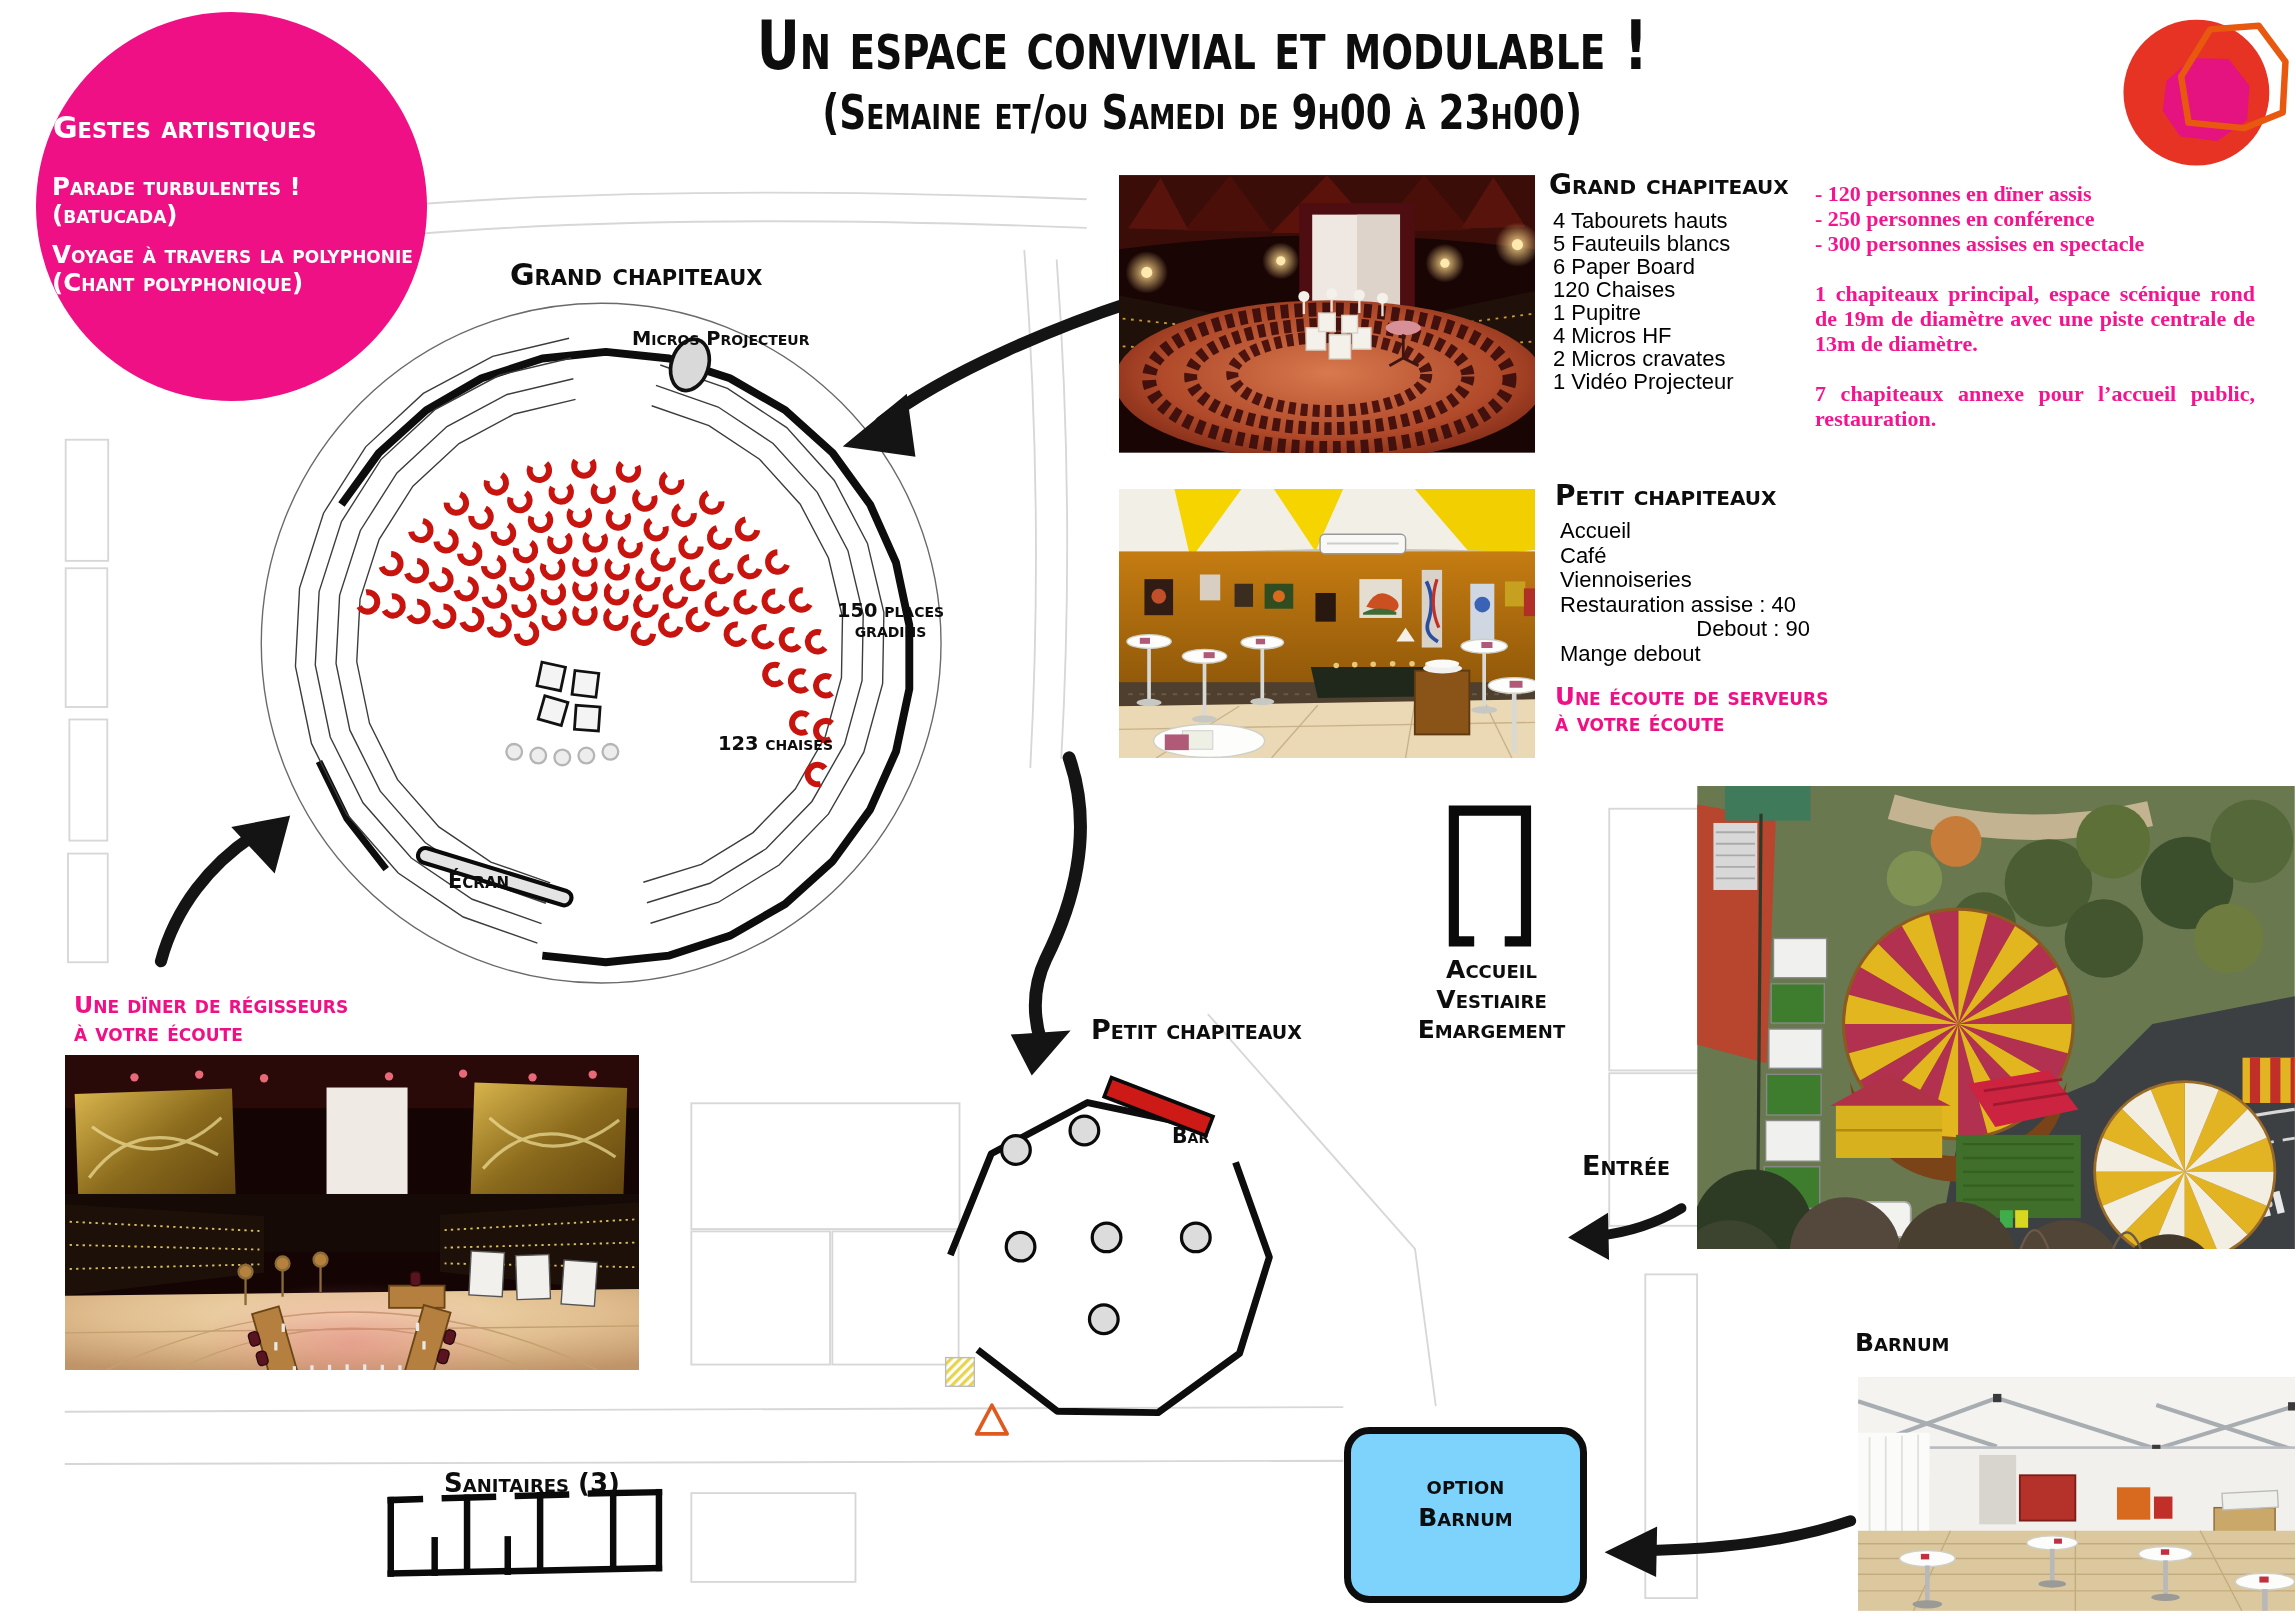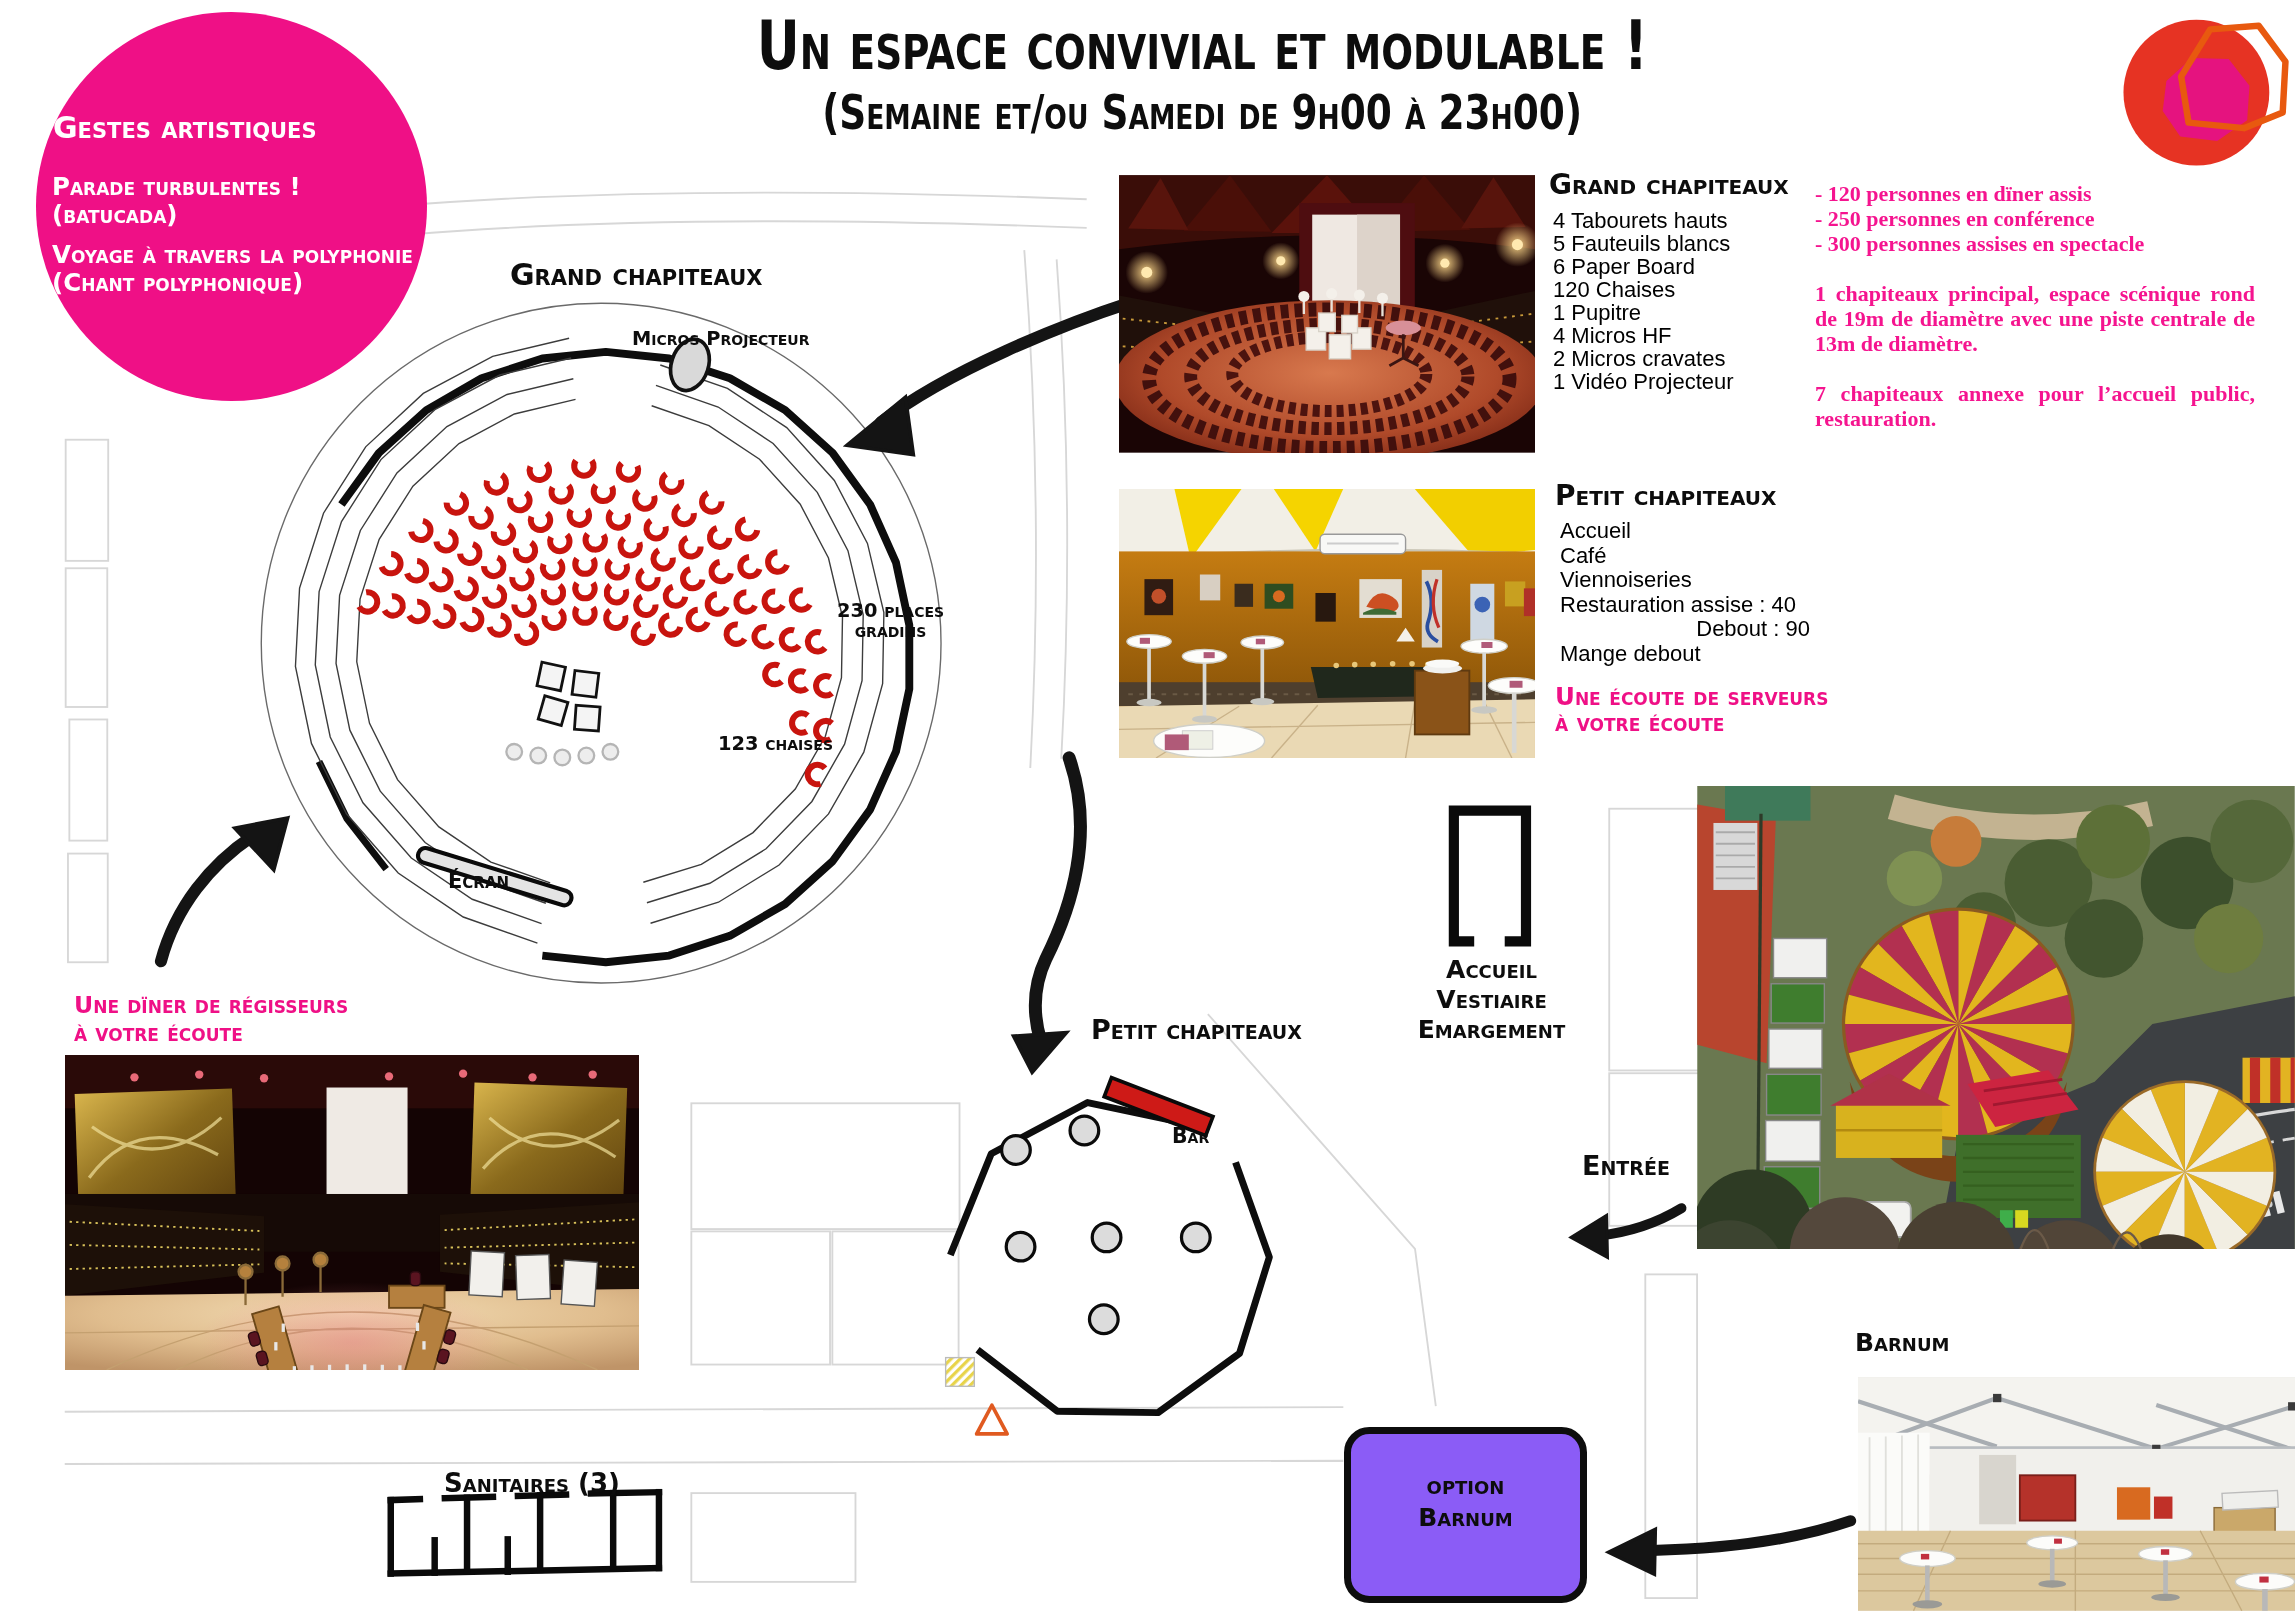--- a/index.html
+++ b/index.html
@@ -240,21 +240,21 @@
 
   <svg class="abs" style="left:2111px;top:7px;" width="180" height="162" viewBox="0 0 390 350">
     <circle cx="185" cy="185" r="158" fill="#e63323"></circle>
     <path d="M 120 160 L 175 110 L 255 112 L 300 170 L 295 245 L 230 290 L 150 280 L 112 225 Z" fill="#e5137f"></path>
     <path d="M 152 150 L 215 48 L 320 40 L 378 118 L 372 228 L 288 262 L 168 250 Z" fill="none" stroke="#e8590f" stroke-width="14" stroke-linejoin="round"></path>
   </svg>
 
   <div class="lbl" style="left:510px;top:259px;font-size:30px;">Grand chapiteaux</div>
   <div class="lbl" style="left:632px;top:329px;font-size:19.4px;">Micros Projecteur</div>
   <div class="lbl ctr" style="left:828px;top:601px;width:125px;font-size:19.4px;">
-    <div>230 places</div>
+    <div>150 places</div>
       <div>gradins</div>
   </div>
   <div class="lbl" style="left:718px;top:734px;font-size:19.4px;text-align:right;">123 chaises</div>
   <div class="lbl" style="left:448px;top:870px;font-size:21px;">Écran</div>
 
   <svg class="abs" style="left:1119px;top:175px;" width="416" height="278" viewBox="0 0 900 600">
     <defs>
       <radialGradient id="p1floor" cx="50%" cy="45%" r="65%">
         <stop offset="0%" stop-color="#d8794e"></stop>
           <stop offset="60%" stop-color="#b04a2a"></stop>
@@ -450,21 +450,21 @@
   <div class="lbl" style="left:1091px;top:1016px;font-size:27px;">Petit chapiteaux</div>
   <div class="lbl" style="left:1172px;top:1126px;font-size:20.4px;">Bar</div>
   <div class="lbl ctr" style="left:444px;top:1470px;width:176px;font-size:26px;">Sanitaires (3)</div>
   <div class="lbl" style="left:1855px;top:1330px;font-size:25px;">Barnum</div>
 
   <div class="lbl pinktxt" style="left:74px;top:991px;font-size:23.6px;line-height:28px;">
     <div>Une dïner de régisseurs</div>
       <div>à votre écoute</div>
   </div>
 
-  <div class="abs" style="left:1344px;top:1427px;width:229px;height:162px;border:7.4px solid #0d0d0d;border-radius:25.4px;background:#8b5cf6;">
+  <div class="abs" style="left:1344px;top:1427px;width:229px;height:162px;border:7.4px solid #0d0d0d;border-radius:25.4px;background:#7dd3fc;">
     <div class="lbl ctr" style="left:0;top:36px;width:100%;font-size:25px;line-height:32px;position:absolute;">
       <div>option</div>
         <div>Barnum</div>
     </div>
   </div>
 
   <svg class="abs" style="left:65px;top:1055px;" width="574" height="315" viewBox="0 0 1240 680">
     <defs>
       <linearGradient id="goldL" x1="0" y1="0" x2="1" y2="1">
         <stop offset="0%" stop-color="#d8b44c"></stop>

